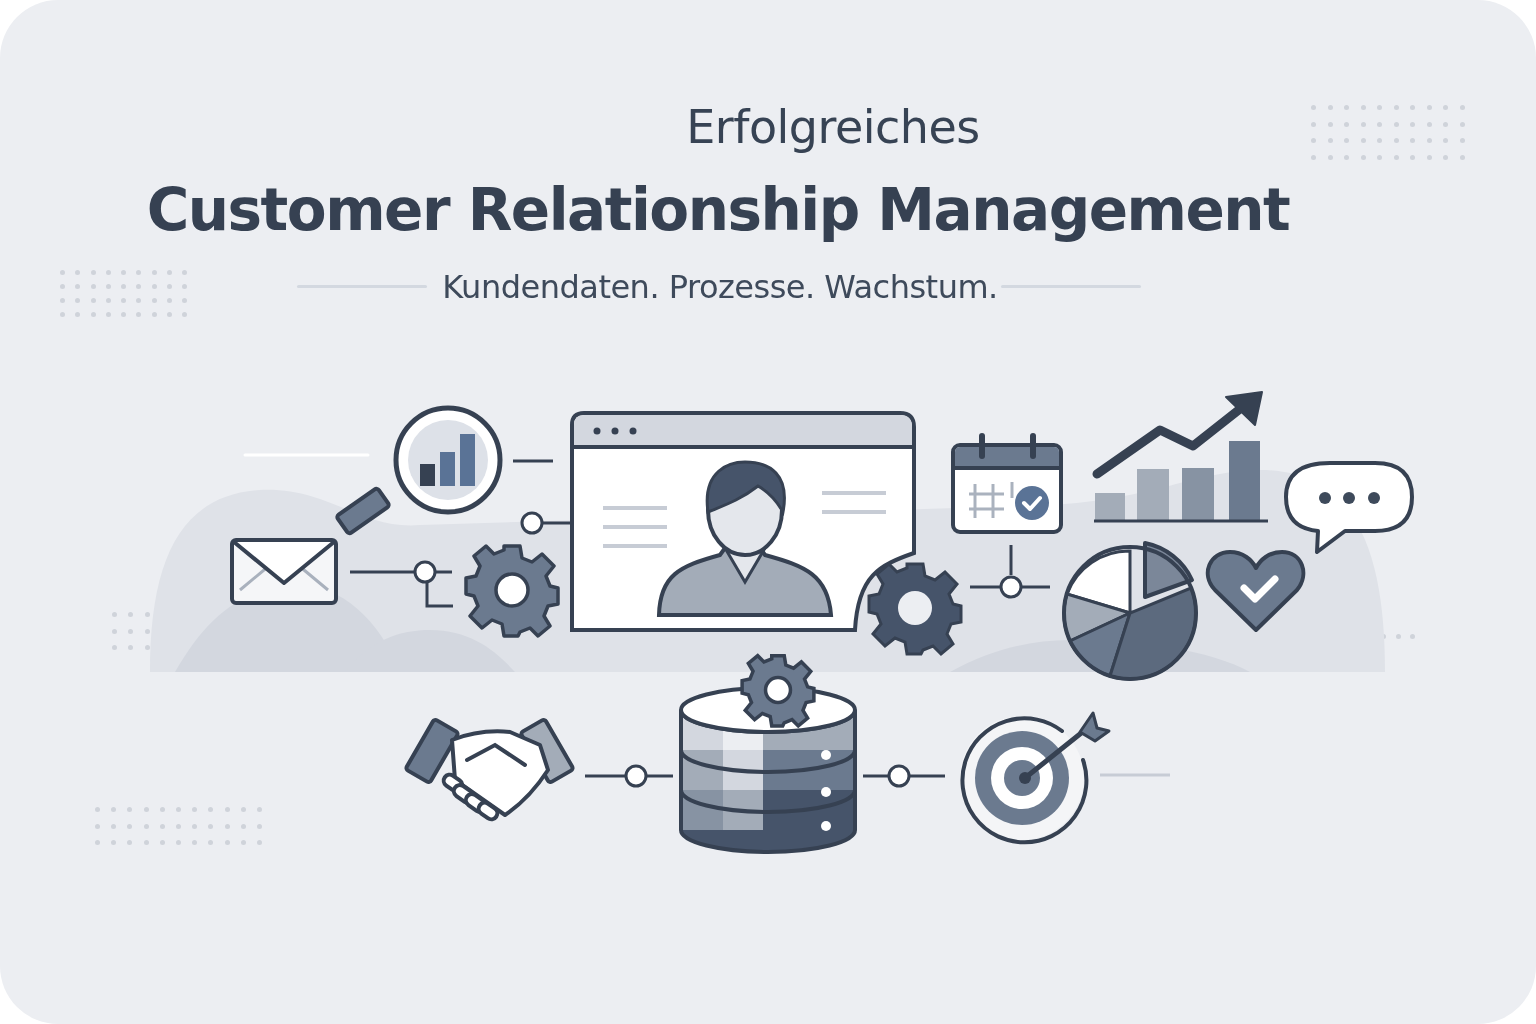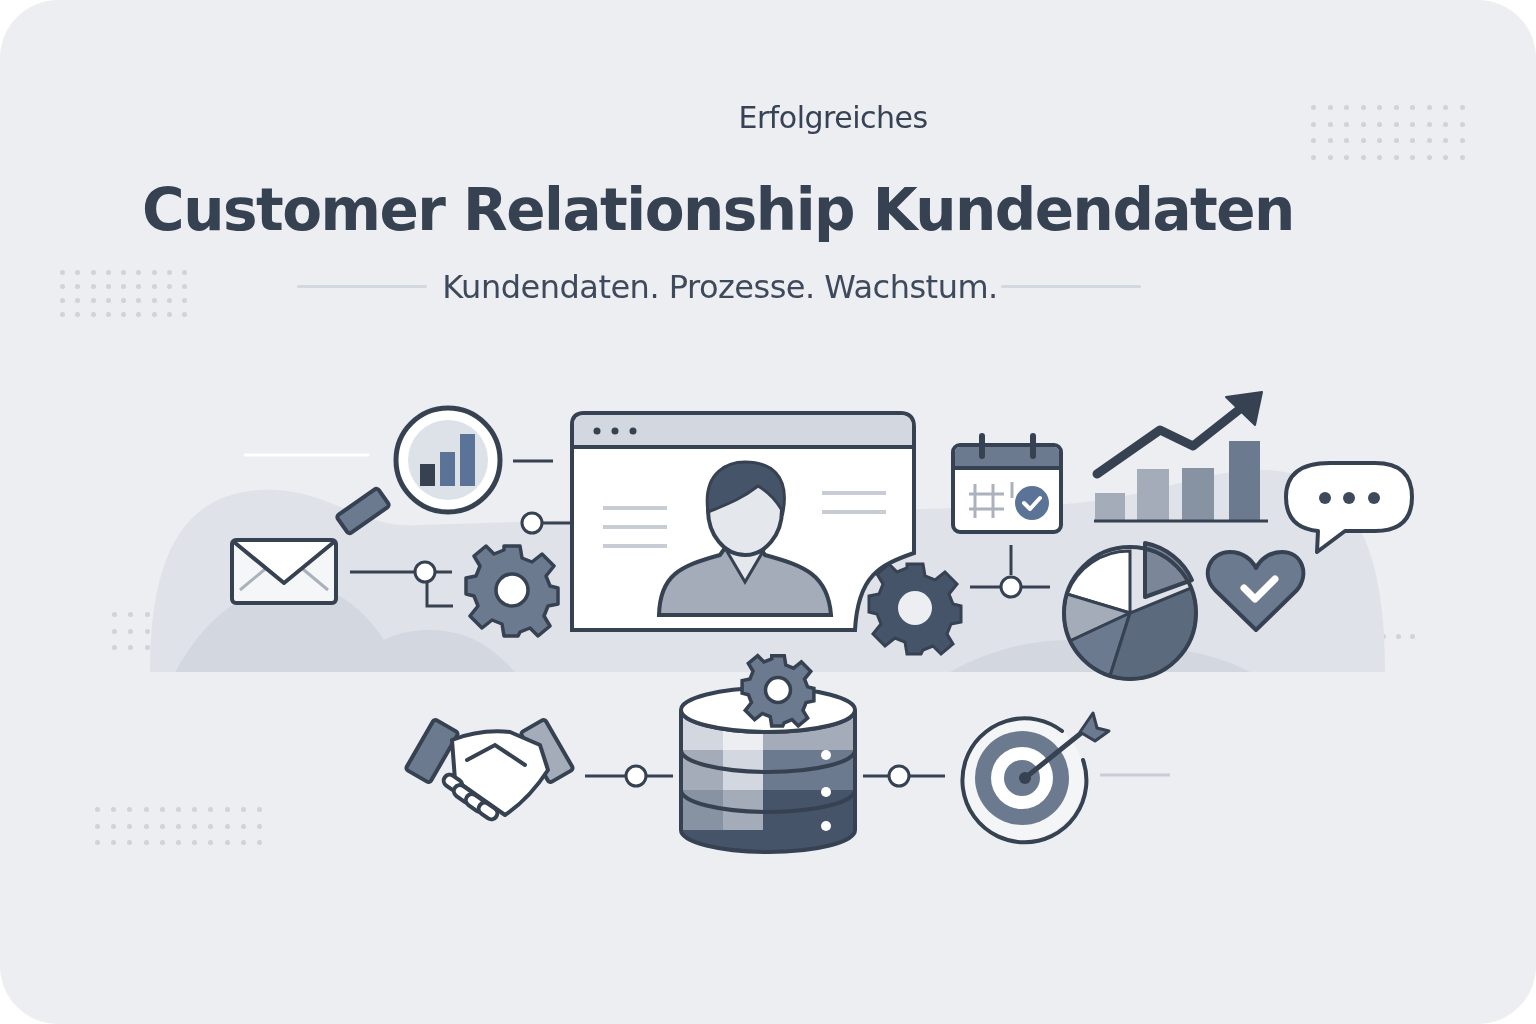--- a/index.html
+++ b/index.html
@@ -6,21 +6,21 @@
   body {
     width: 1536px; height: 1024px; background: #ffffff; overflow: hidden;
     font-family: "Liberation Sans", "DejaVu Sans", sans-serif;
   }
   .card {
     position: absolute; left: 0; top: 0; width: 1536px; height: 1024px;
     border-radius: 58px; background: #eceef2; overflow: hidden;
   }
   .title-top {
     position: absolute; left: 0; width: 1536px; top: 100px; text-align: center;
-    font-size: 30px; color: #374354; padding-left: 130px; box-sizing: border-box;
+    font-size: 46px; color: #374354; padding-left: 130px; box-sizing: border-box;
     font-family: "DejaVu Sans", sans-serif; font-weight: normal; letter-spacing: -0.5px;
   }
   .title-main {
     position: absolute; left: 0; width: 1436px; top: 176px; text-align: center;
     font-size: 58px; font-weight: bold; color: #364152;
     font-family: "DejaVu Sans", sans-serif; letter-spacing: -1.5px;
   }
   .subtitle {
     position: absolute; left: 440px; width: 560px; top: 268px; text-align: center;
     font-size: 32px; color: #3e4a5b; font-family: "DejaVu Sans", sans-serif; letter-spacing: -0.5px;
@@ -179,21 +179,21 @@
       <span></span>
       <span></span>
       <span></span>
       <span></span>
       <span></span>
       <span></span>
       <span></span>
     </div>
 
   <div class="title-top">Erfolgreiches</div>
-  <div class="title-main">Customer Relationship Kundendaten</div>
+  <div class="title-main">Customer Relationship Management</div>
   <div class="rule" style="left:297px;top:285px;width:130px;"></div>
   <div class="subtitle">Kundendaten. Prozesse. Wachstum.</div>
   <div class="rule" style="left:1001px;top:285px;width:140px;"></div>
 
   <svg class="art" width="1536" height="1024" viewBox="0 0 1536 1024">
 
     <g>
       <path d="M150 672 C150 560 180 495 260 490 C330 487 360 530 420 525 L1050 505 C1150 500 1200 470 1260 470 C1360 470 1385 560 1385 672 Z" fill="#dfe2e8"></path>
       <path d="M175 672 C210 610 250 585 300 585 C340 585 380 620 400 672 Z" fill="#d3d7df"></path>
       <path d="M345 672 C370 640 400 630 430 630 C470 630 495 650 515 672 Z" fill="#d3d7df"></path>

